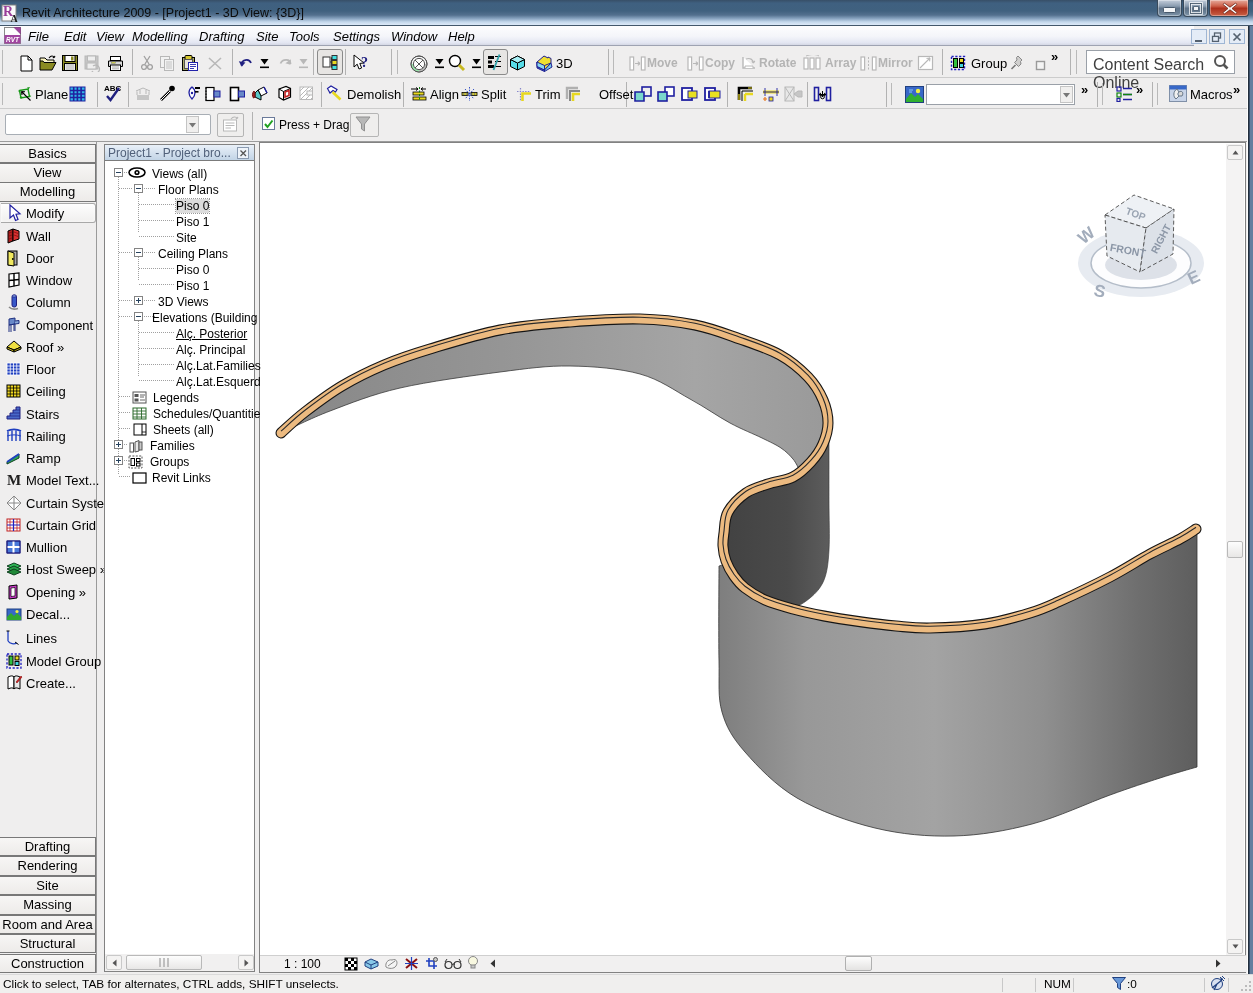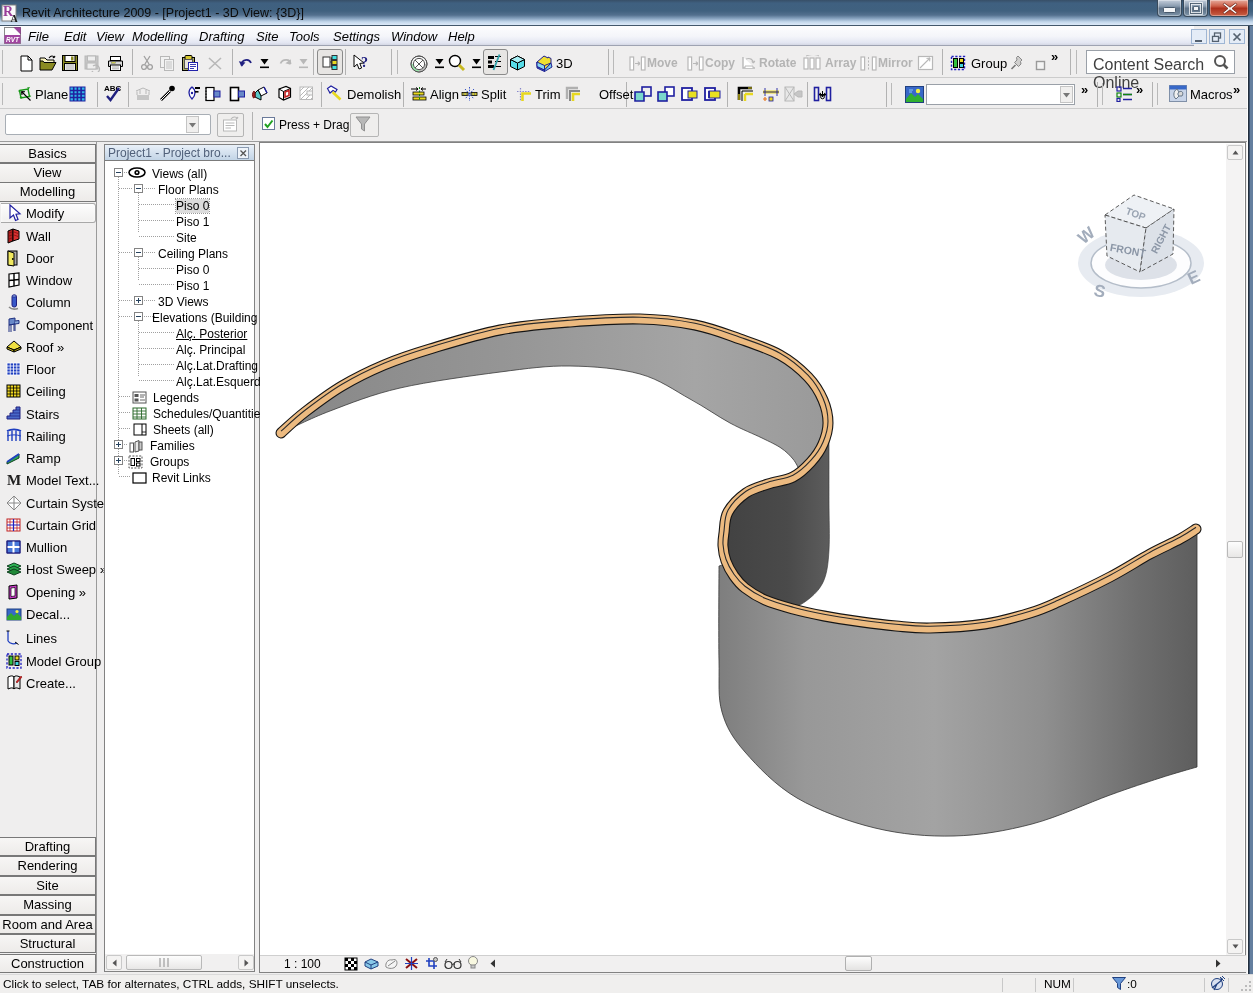--- a/index.html
+++ b/index.html
@@ -705,21 +705,21 @@
 <div class="dotH" style="left:119px;top:316px;width:14px;"></div>
 <div class="tbox" style="left:134px;top:312px;">
     <i></i>
   </div>
 <div class="dotH" style="left:144px;top:316px;width:12px;"></div>
 <span class="titem" style="left:152px;top:311px;">Elevations (Building</span>
 <span class="titem" style="left:176px;top:327px;text-decoration:underline;">Alç. Posterior</span>
 <div class="dotH" style="left:139px;top:332px;width:35px;"></div>
 <span class="titem" style="left:176px;top:343px;">Alç. Principal</span>
 <div class="dotH" style="left:139px;top:348px;width:35px;"></div>
-<span class="titem" style="left:176px;top:359px;">Alç.Lat.Drafting</span>
+<span class="titem" style="left:176px;top:359px;">Alç.Lat.Families</span>
 <div class="dotH" style="left:139px;top:364px;width:35px;"></div>
 <span class="titem" style="left:176px;top:375px;">Alç.Lat.Esquerd</span>
 <div class="dotH" style="left:139px;top:380px;width:35px;"></div>
 <div class="dotH" style="left:119px;top:396px;width:12px;"></div>
 <svg class="abs" style="left:132px;top:391px;z-index:4;" width="16" height="14">
     <rect x="1" y="1" width="13" height="11" fill="#fff" stroke="#555"></rect>
     <rect x="2.5" y="3" width="4" height="3" fill="#555"></rect>
     <rect x="2.5" y="7.5" width="4" height="3" fill="#555"></rect>
     <path d="M8 4 L13 4 M8 6 L12 6 M8 9 L13 9" stroke="#555" stroke-width="0.9"></path>
   </svg>

